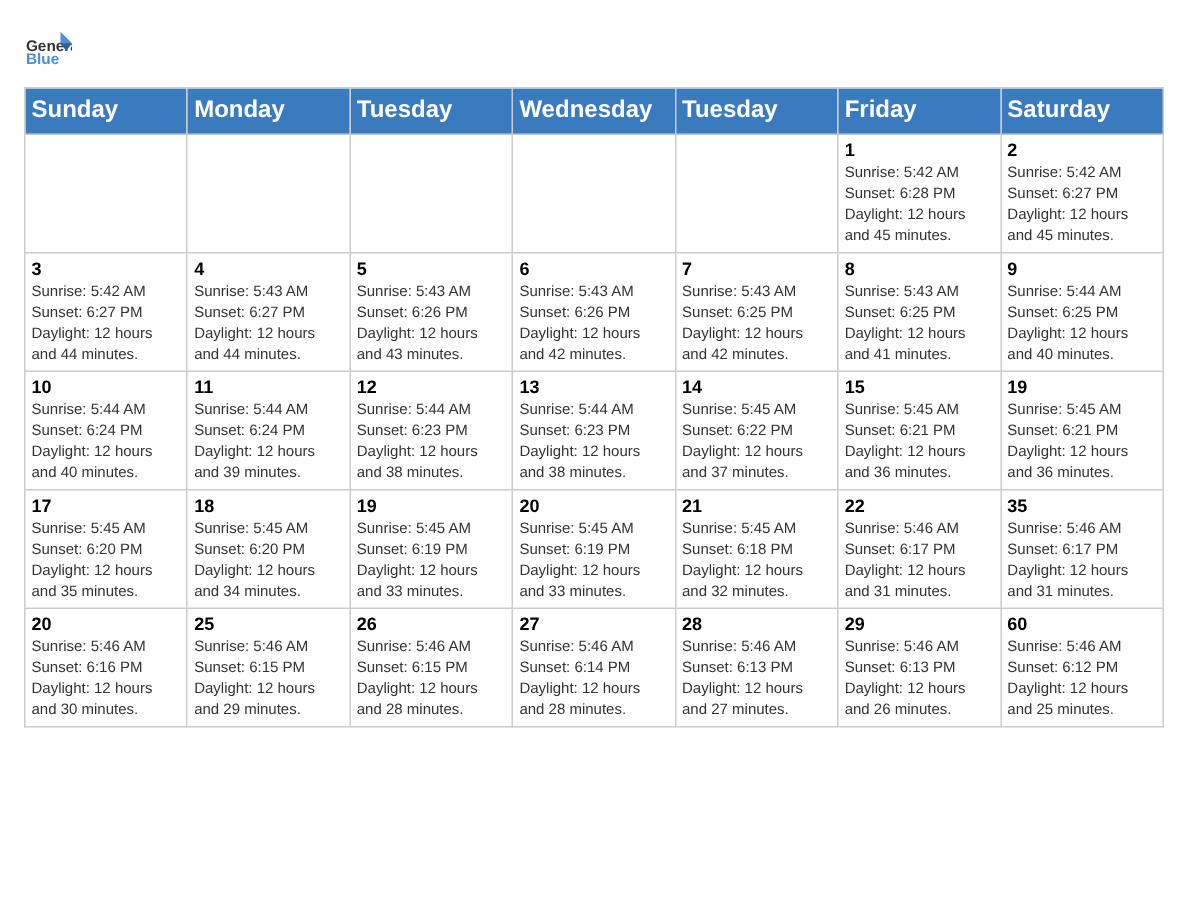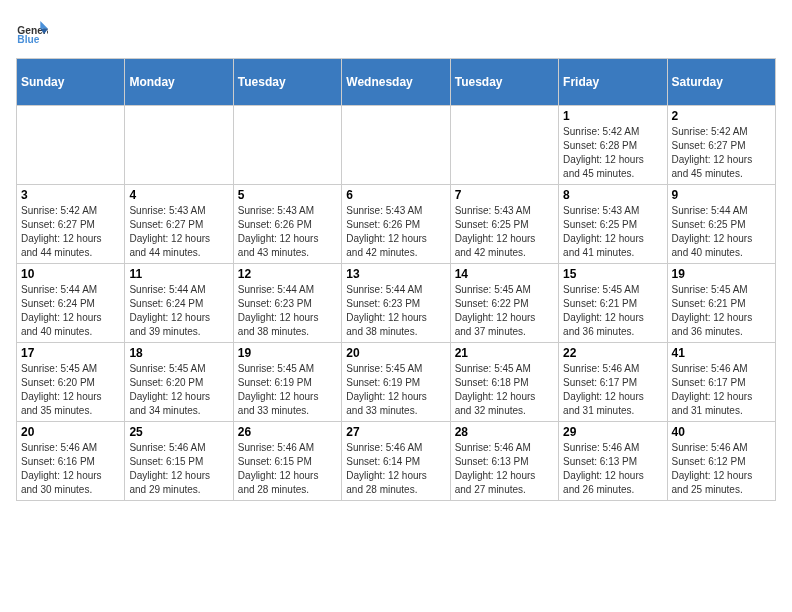--- a/index.html
+++ b/index.html
@@ -39,23 +39,23 @@
       color: #555;
     }
     table {
       width: 100%;
       border-collapse: collapse;
       font-size: 10px;
     }
     thead tr th {
       background-color: #3a7abf;
       color: #fff;
-      padding: 16px 4px;
+      padding: 6px 4px;
       text-align: left;
-      font-size: 12px;
+      font-size: 16px;
       font-weight: bold;
       border: 1px solid #ccc;
     }
     tbody tr td {
       border: 1px solid #ccc;
       vertical-align: top;
       padding: 3px 4px;
       height: 78px;
       width: calc(100% / 7);
     }
@@ -203,21 +203,21 @@
         </td>
         <td>
           <span class="day-number">21</span>
           <div class="day-info">Sunrise: 5:45 AM<br>Sunset: 6:18 PM<br>Daylight: 12 hours and 32 minutes.</div>
         </td>
         <td>
           <span class="day-number">22</span>
           <div class="day-info">Sunrise: 5:46 AM<br>Sunset: 6:17 PM<br>Daylight: 12 hours and 31 minutes.</div>
         </td>
         <td>
-          <span class="day-number">41</span>
+          <span class="day-number">35</span>
           <div class="day-info">Sunrise: 5:46 AM<br>Sunset: 6:17 PM<br>Daylight: 12 hours and 31 minutes.</div>
         </td>
       </tr>
       <tr>
         <td>
           <span class="day-number">20</span>
           <div class="day-info">Sunrise: 5:46 AM<br>Sunset: 6:16 PM<br>Daylight: 12 hours and 30 minutes.</div>
         </td>
         <td>
           <span class="day-number">25</span>
@@ -233,18 +233,18 @@
         </td>
         <td>
           <span class="day-number">28</span>
           <div class="day-info">Sunrise: 5:46 AM<br>Sunset: 6:13 PM<br>Daylight: 12 hours and 27 minutes.</div>
         </td>
         <td>
           <span class="day-number">29</span>
           <div class="day-info">Sunrise: 5:46 AM<br>Sunset: 6:13 PM<br>Daylight: 12 hours and 26 minutes.</div>
         </td>
         <td>
-          <span class="day-number">40</span>
+          <span class="day-number">60</span>
           <div class="day-info">Sunrise: 5:46 AM<br>Sunset: 6:12 PM<br>Daylight: 12 hours and 25 minutes.</div>
         </td>
       </tr>
     </tbody>
 </table>
 
 </body></html>

